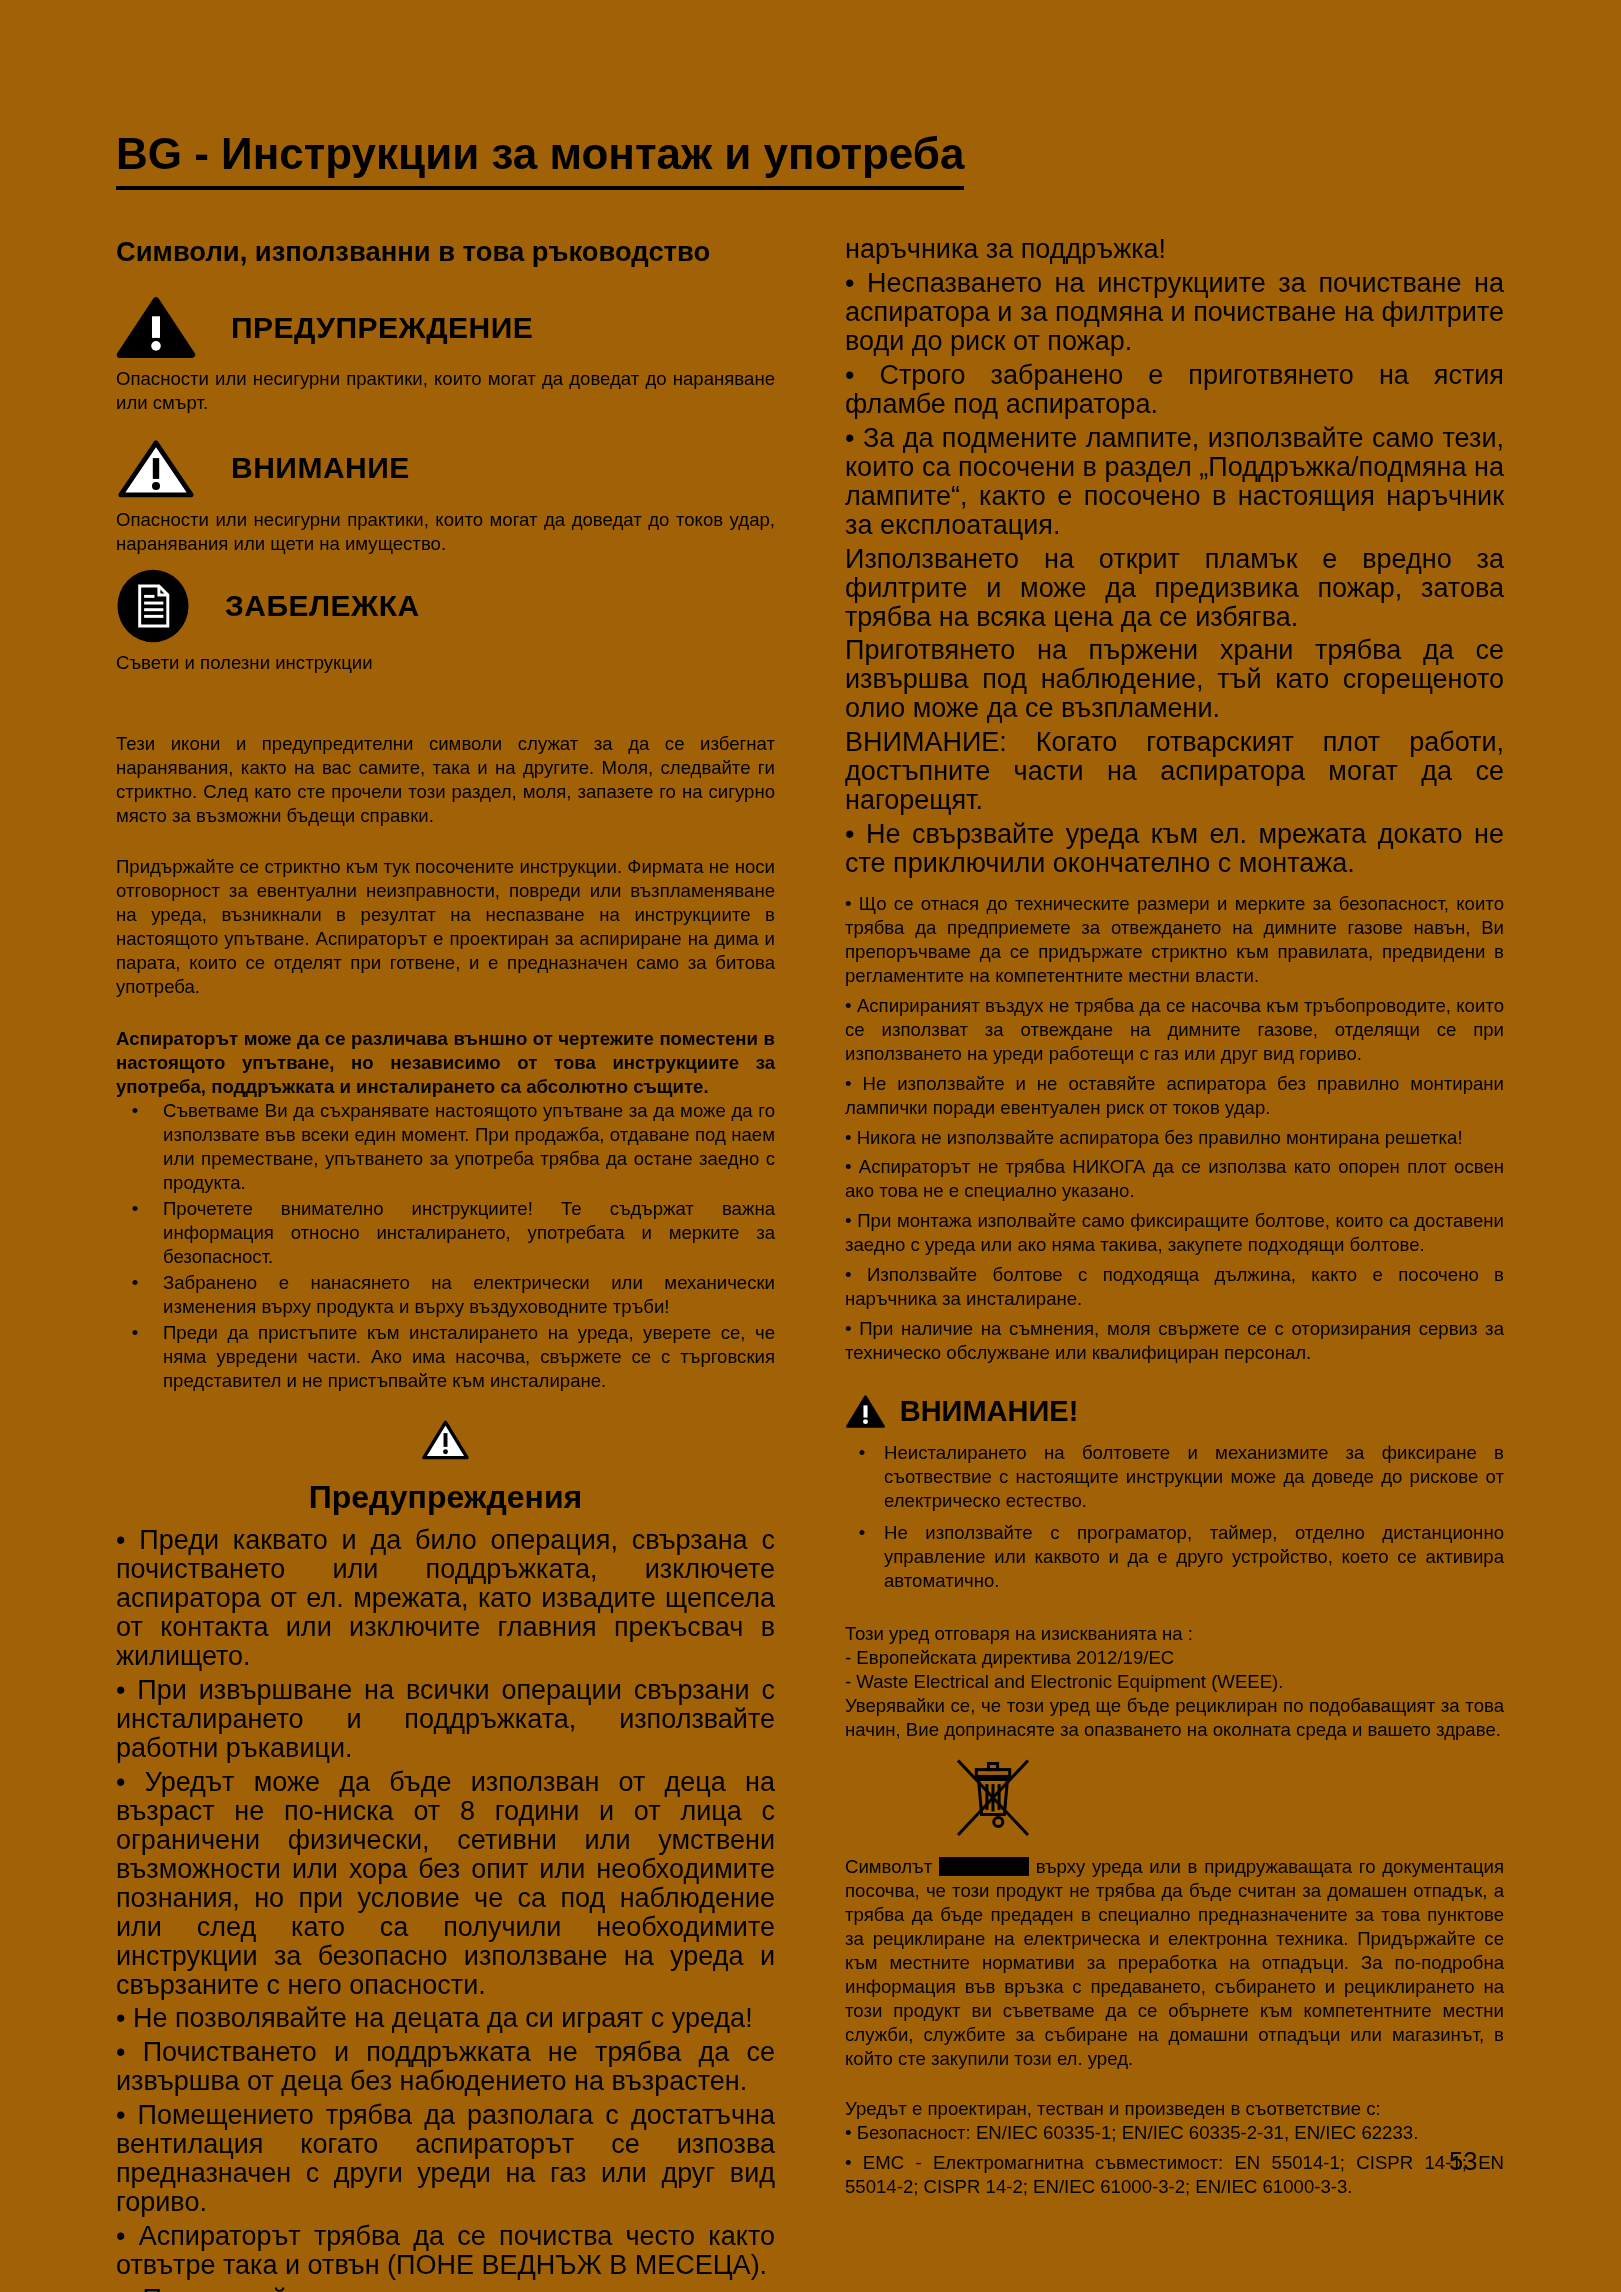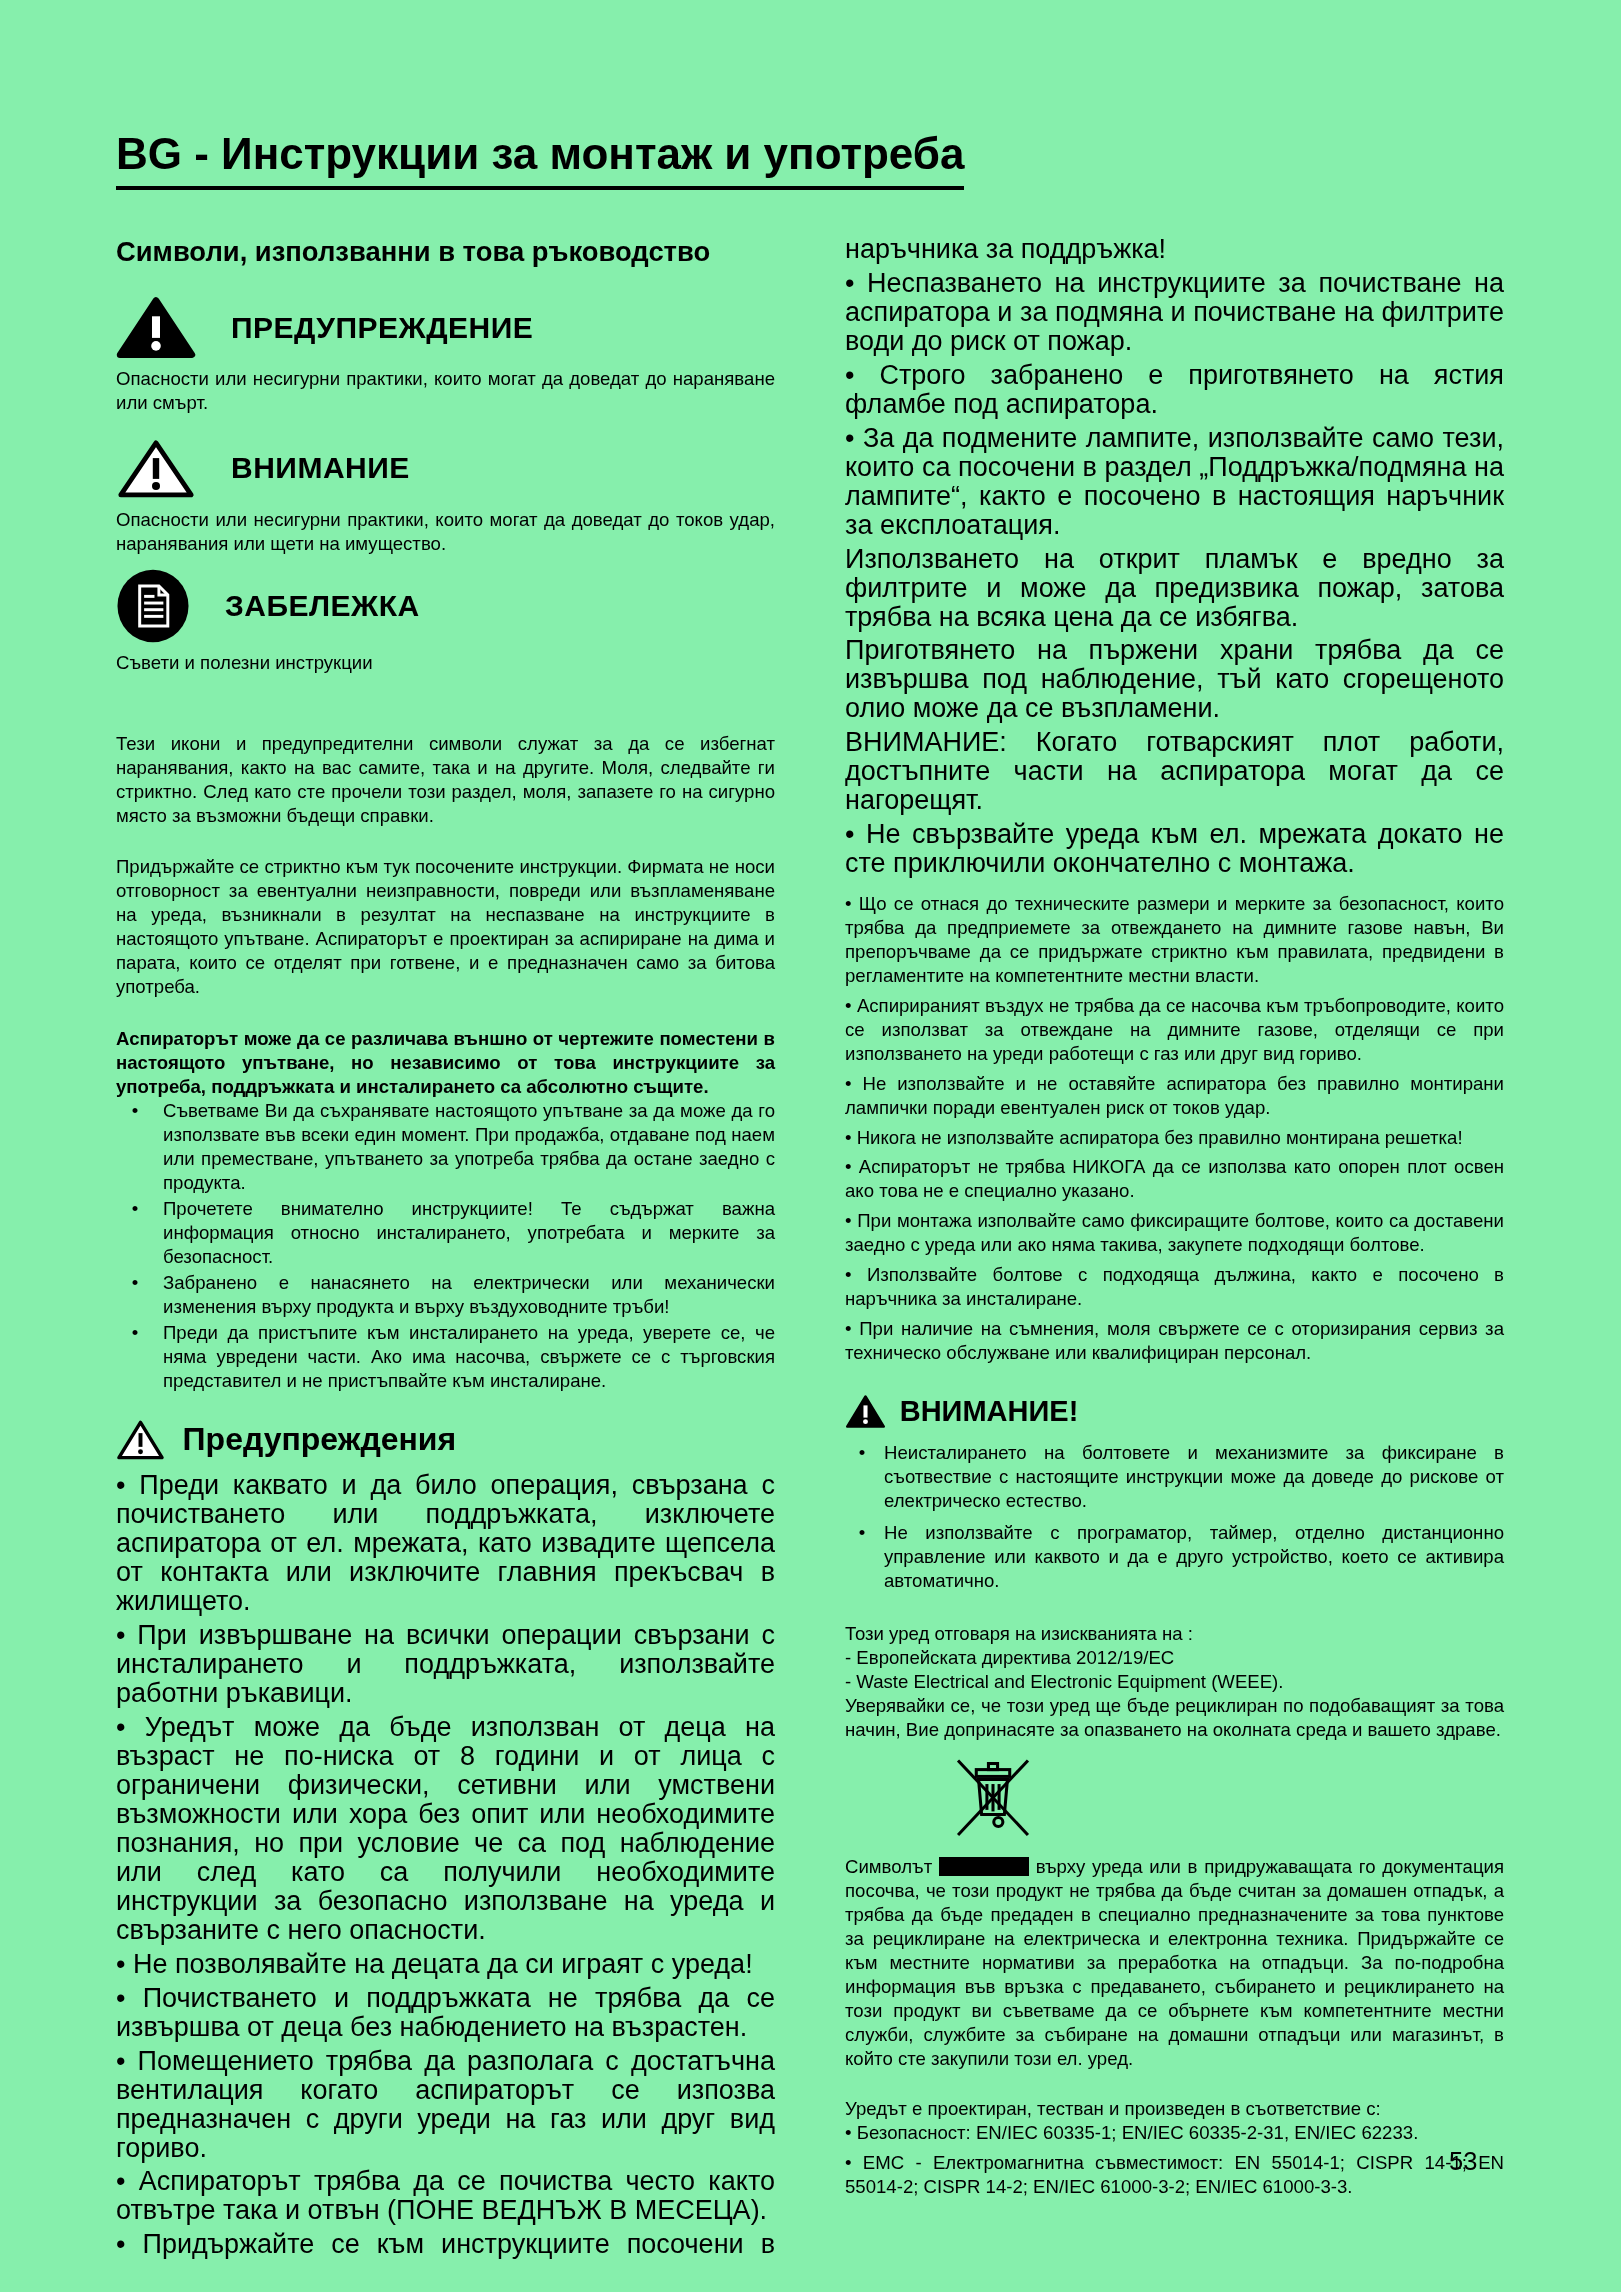--- a/index.html
+++ b/index.html
@@ -1,21 +1,21 @@
 <!DOCTYPE html>
 <html><head>
 <meta charset="utf-8">
 <style>
   * { box-sizing: border-box; margin: 0; padding: 0; }
   html, body { background: #ffffff; }
   .page {
     position: relative;
     width: 1621px;
     height: 2293px;
-    background: #86efac;
+    background: #a16207;
     font-family: "Liberation Sans", sans-serif;
     color: #000;
     overflow: hidden;
   }
   .title {
     position: absolute;
     left: 116px;
     top: 129px;
     font-size: 44px;
     font-weight: bold;
@@ -50,21 +50,21 @@
   .sb { position: relative; padding-left: 47px; margin-bottom: 2px; }
   .sb::before { content: "•"; position: absolute; left: 15.7px; }
 
   .ib { margin-bottom: 5.9px; }
   .ib::before { content: "• "; }
   .dash-item { text-align: left; }
 
   .ab { position: relative; padding-left: 39px; margin-bottom: 7.8px; }
   .ab::before { content: "•"; position: absolute; left: 13.7px; }
 
-  .warn-head { display: flex; align-items: center; gap: 17.6px; margin: 25.5px 0 9.8px; }
+  .warn-head { display: flex; align-items: center; gap: 17.6px; margin: 25.5px 0 9.8px; flex-direction: column; }
   .warn-head .lbl { font-size: 32px; font-weight: bold; }
 
   .att-head { display: flex; align-items: center; gap: 13.7px; margin: 29px 0 11.8px; }
   .att-head .lbl { font-size: 29px; font-weight: bold; }
 
   .weee-svg { display: block; margin: 11.8px 0 9.8px 110px; }
   .inline-bar { display: inline-block; width: 90px; height: 19.6px; background: #000; vertical-align: -2.9px; }
 
   .pagenum { position: absolute; left: 1449px; top: 2147px; font-size: 25.5px; }
 </style>

